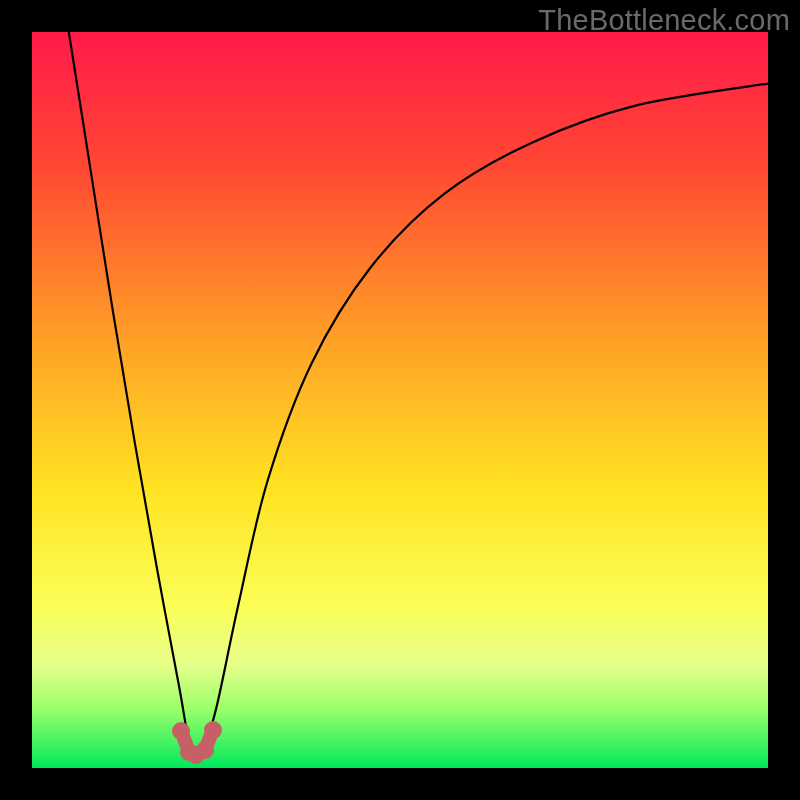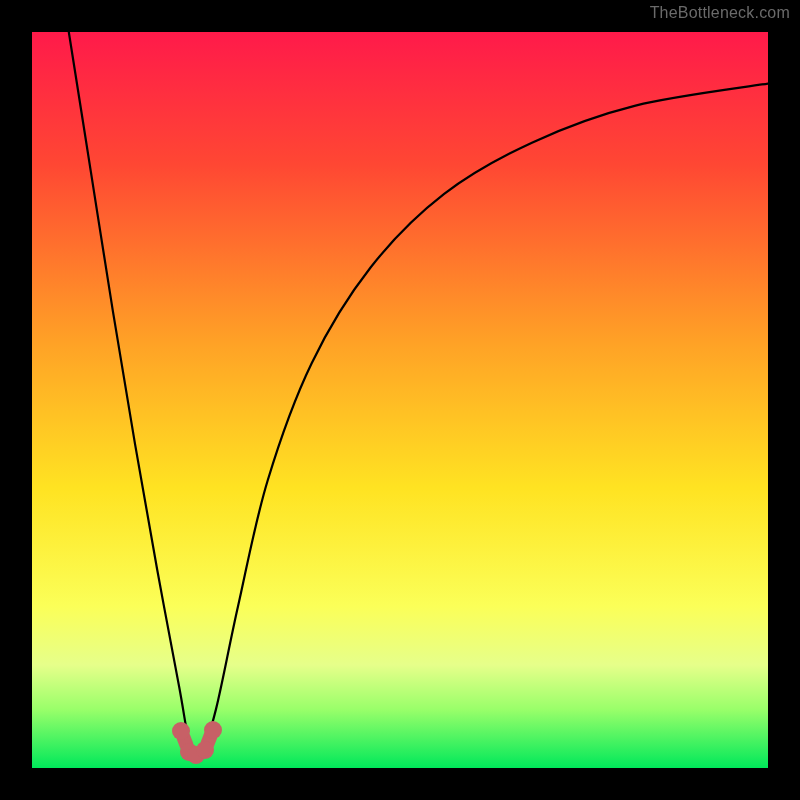--- a/index.html
+++ b/index.html
@@ -38,21 +38,21 @@
     left: 0;
     top: 0;
     width: 736px;
     height: 736px;
   }
   .watermark {
     position: absolute;
     top: 4px;
     right: 10px;
     font-family: Arial, Helvetica, sans-serif;
-    font-size: 16px;
+    font-size: 29px;
     color: #6a6a6a;
     letter-spacing: 0.2px;
     user-select: none;
   }
   .marker {
     position: absolute;
     background: #c76066;
     border-radius: 50%;
   }
   .bridge {

